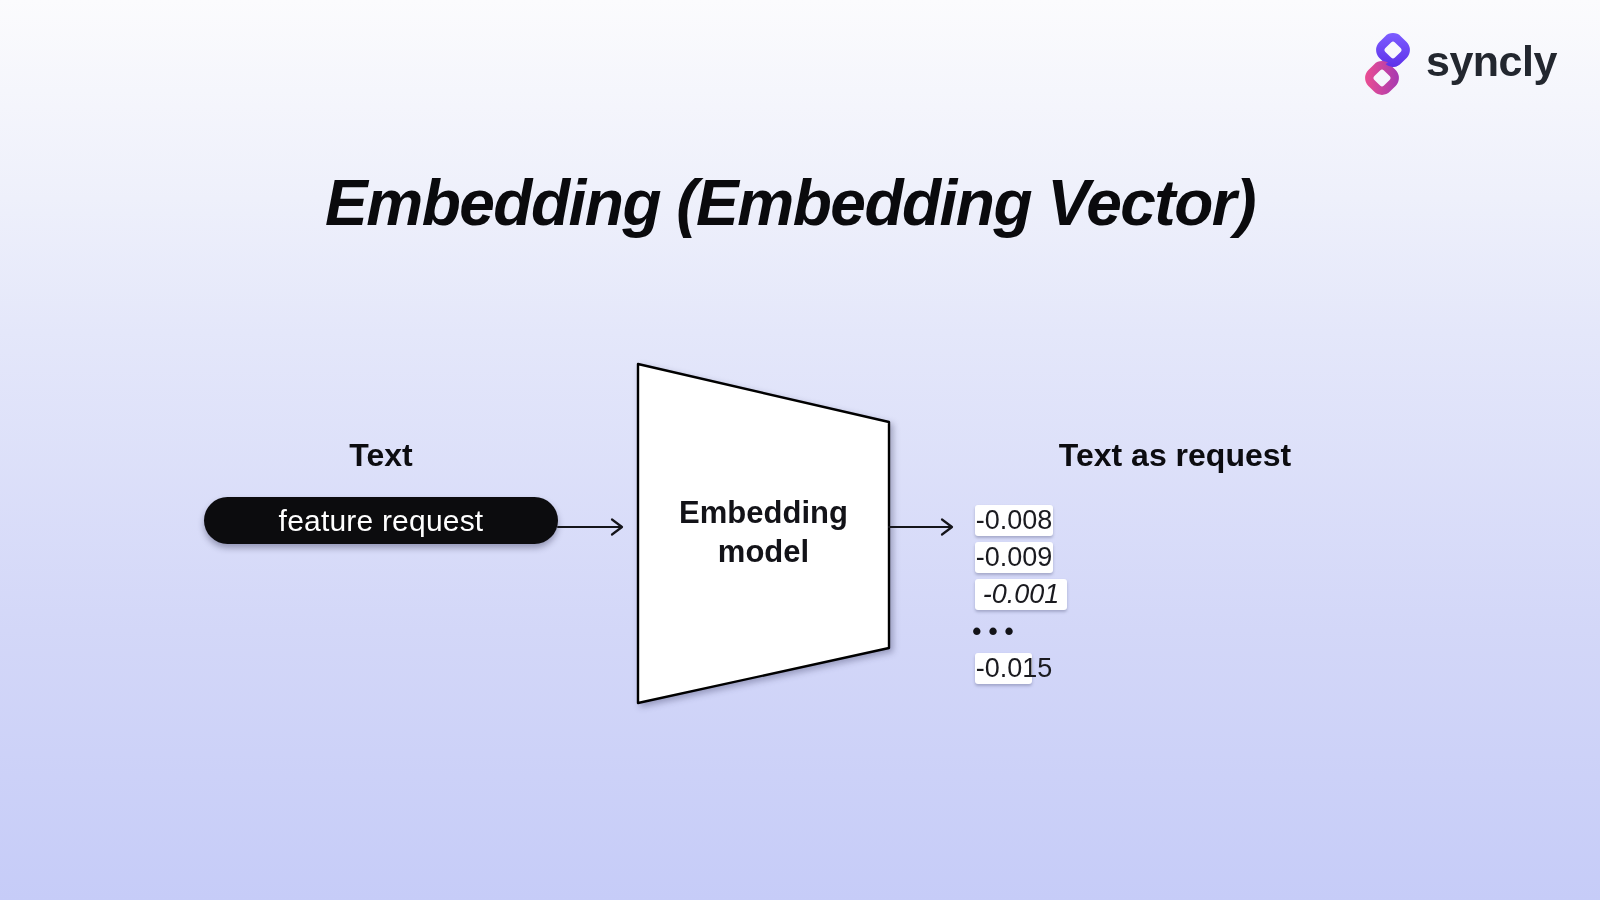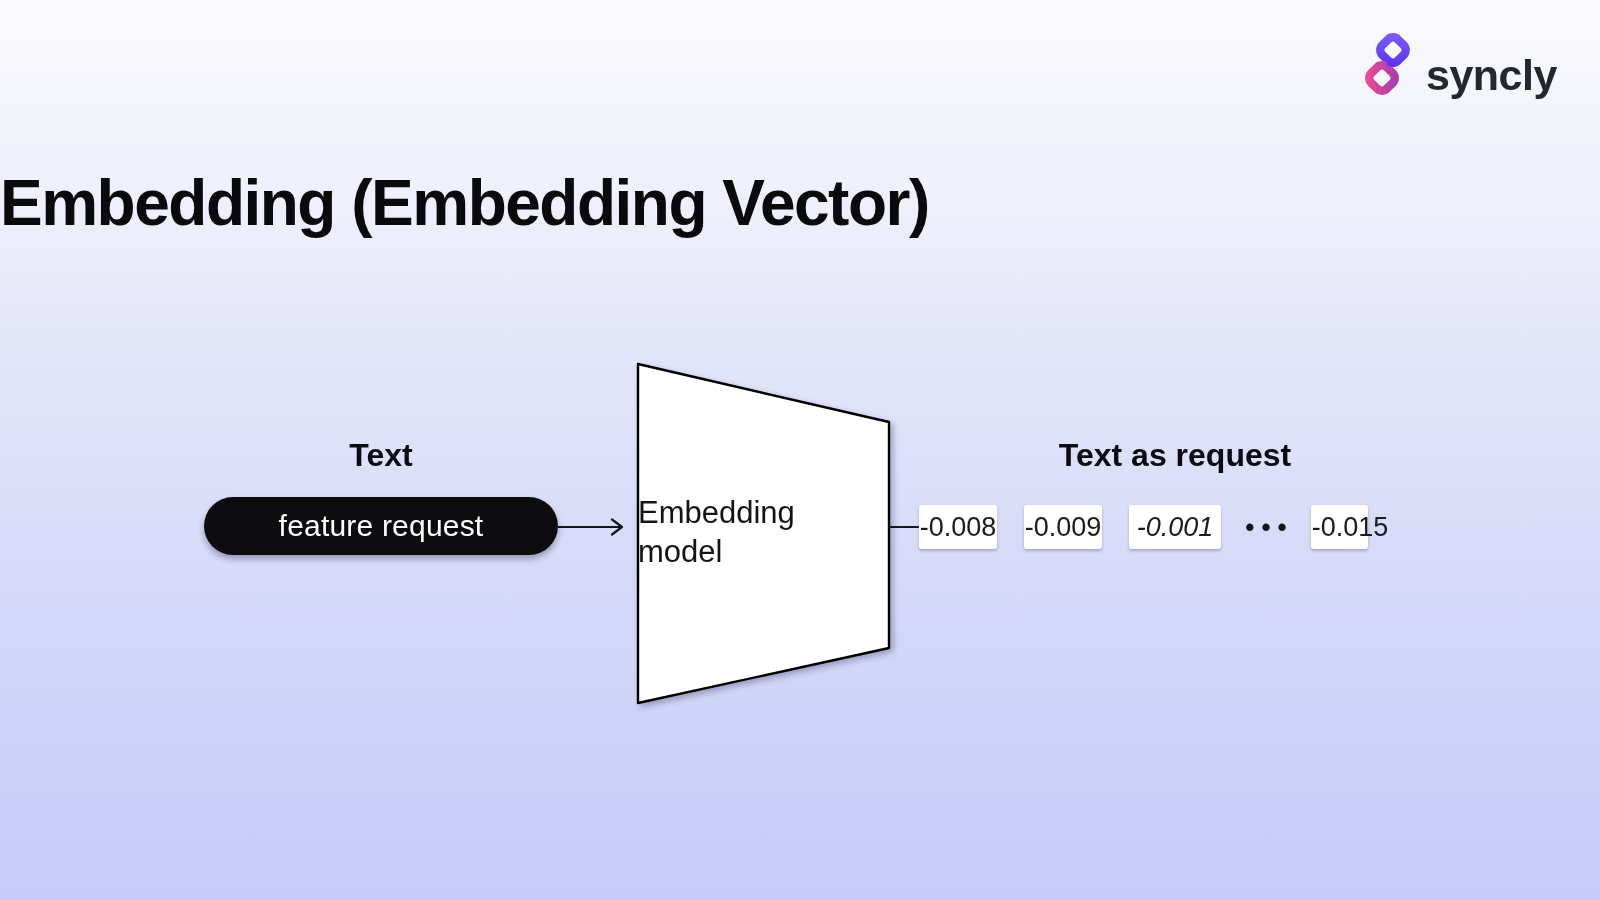--- a/index.html
+++ b/index.html
@@ -27,60 +27,62 @@
   .logo {
     position: absolute;
     left: 1362px;
     top: 30px;
     display: flex;
     align-items: flex-start;
   }
   .logo-icon { width: 50px; height: 68px; display: block; }
   .wordmark {
     margin-left: 14px;
-    margin-top: 20px;
+    margin-top: 6px;
     font-size: 43px;
     font-weight: 700;
     letter-spacing: -0.5px;
     color: #23272f;
     line-height: 50px;
   }
 
   
   .title {
     position: absolute;
     left: 0;
     top: 162px;
     width: 1580px;
+    text-align: center;
     font-size: 64px;
     font-weight: 800;
     letter-spacing: -1.5px;
     color: #0a0a0d;
     line-height: 82px;
+    font-style: italic;
   }
 
   
   .small-label {
     position: absolute;
     text-align: center;
     font-size: 32px;
     font-weight: 700;
     color: #0c0c10;
     line-height: 33px;
   }
   .label-input  { left: 204px; top: 439px; width: 354px; }
   .label-output { left: 965px; top: 439px; width: 420px; }
 
   
   .pill {
     position: absolute;
     left: 204px;
     top: 497px;
     width: 354px;
-    height: 58px;
+    height: 47px;
     border-radius: 29px;
     background: #0c0c0e;
     box-shadow: 0 4px 6px rgba(25, 25, 60, 0.35);
     display: flex;
     align-items: center;
     justify-content: center;
   }
   .pill span {
     color: #ffffff;
     font-size: 30px;
@@ -101,37 +103,38 @@
     top: 352px;
     width: 276px;
     height: 362px;
     overflow: visible;
   }
   .model-label {
     position: absolute;
     left: 638px;
     top: 493px;
     width: 251px;
-    text-align: left;
+    text-align: center;
     font-size: 31px;
-    font-weight: 400;
+    font-weight: 700;
     color: #131318;
     line-height: 39px;
   }
   .model-label span { display: block; }
 
   
   .vector-row {
     position: absolute;
-    left: 919px;
+    left: 975px;
     top: 505px;
     height: 44px;
     display: flex;
-    gap: 27px;
+    gap: 6px;
     align-items: stretch;
+    flex-direction: column;
   }
   .vector-cell {
     background: #ffffff;
     border-radius: 3px;
     box-shadow: 0 2px 3px rgba(105, 108, 145, 0.45);
     display: flex;
     align-items: center;
     justify-content: center;
     font-size: 27px;
     font-weight: 500;

